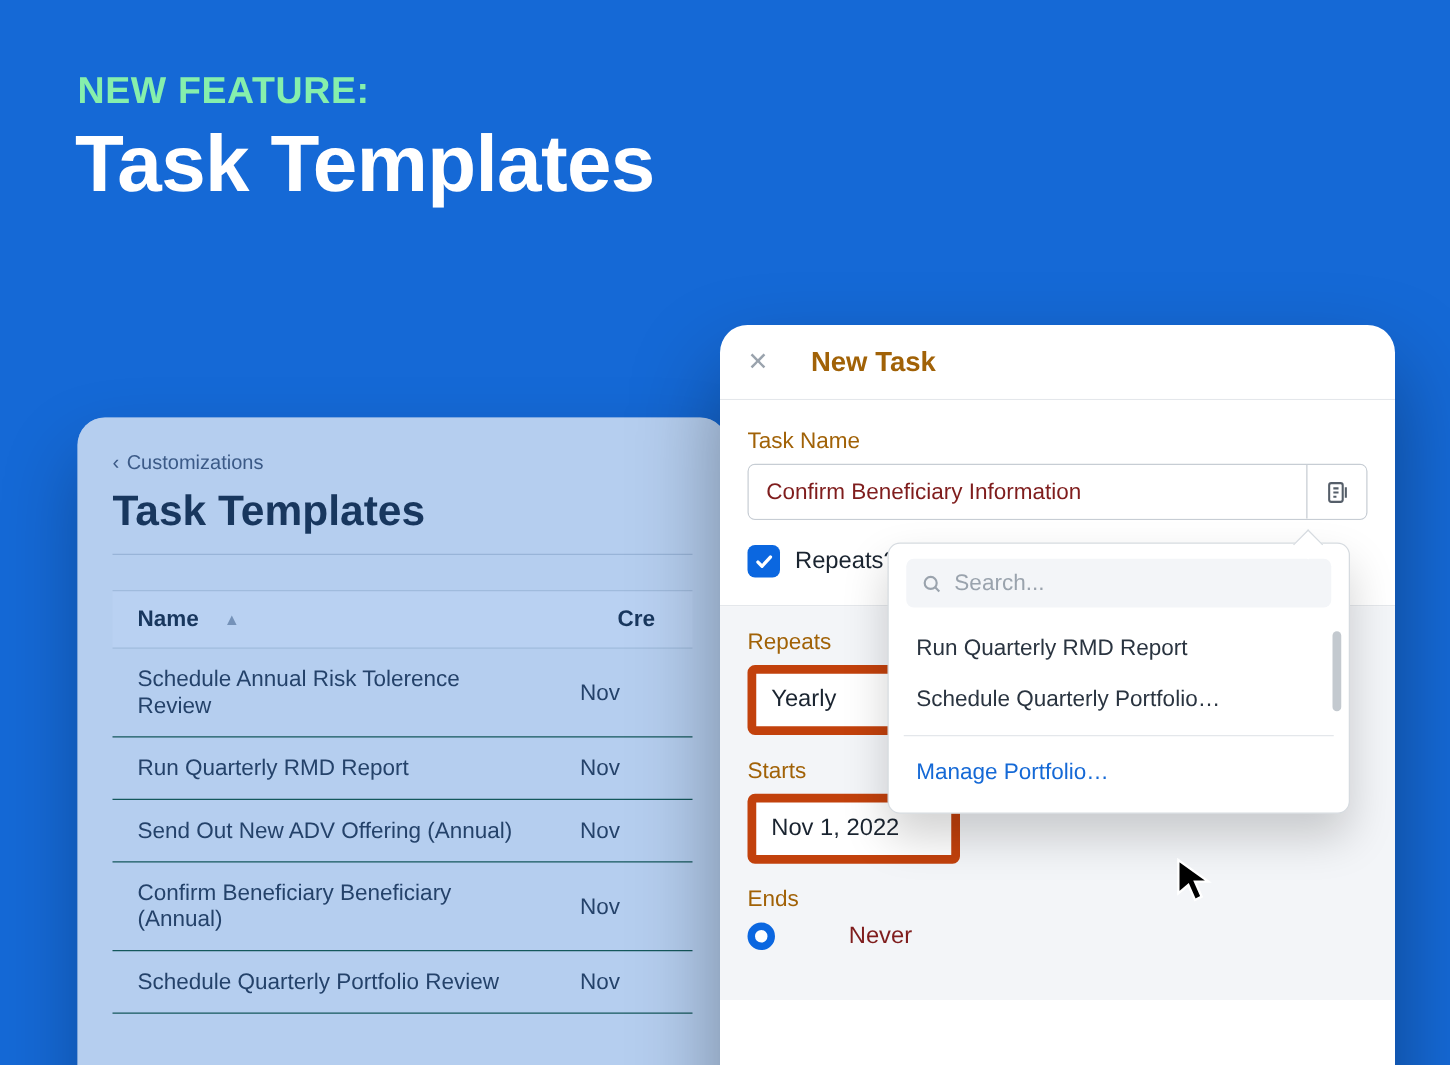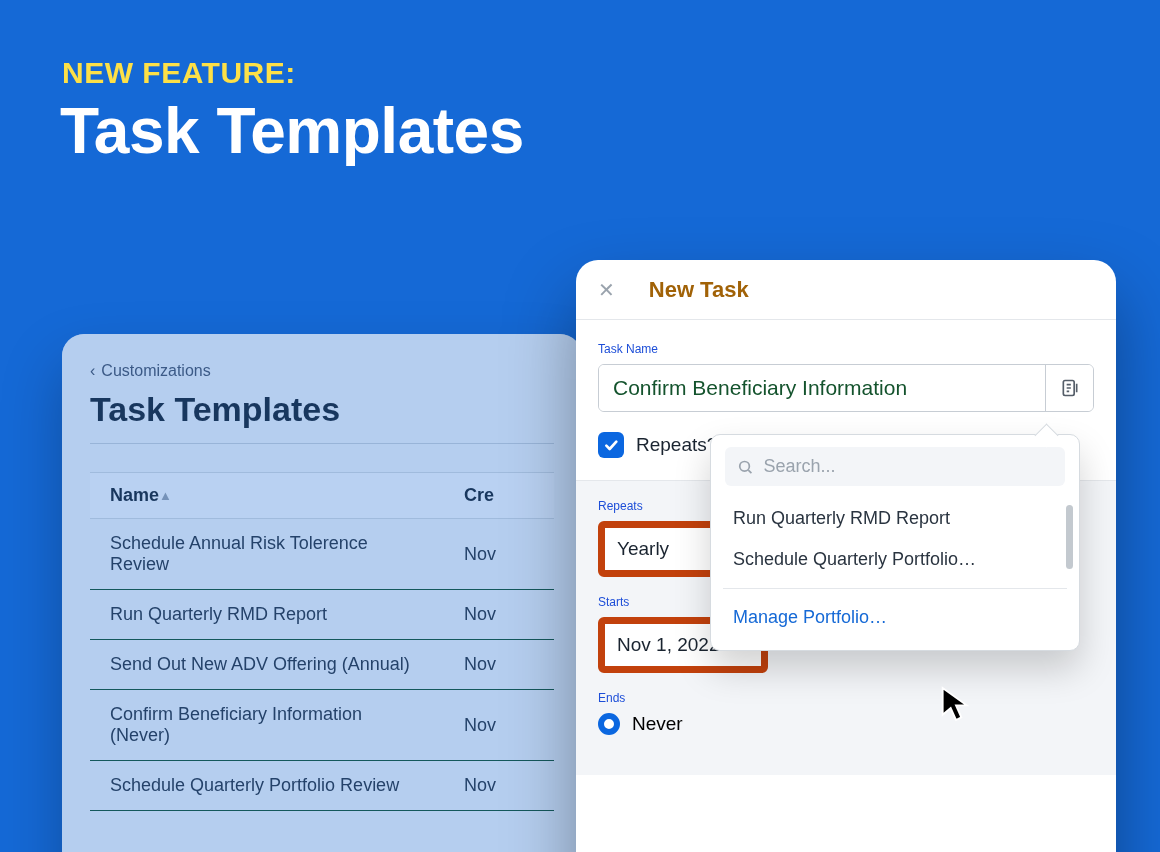--- a/index.html
+++ b/index.html
@@ -9,21 +9,21 @@
     background: #1569D6;
     font-family: -apple-system, BlinkMacSystemFont, "Segoe UI", Helvetica, Arial, sans-serif;
     overflow: hidden;
     position: relative;
   }
 
   .hero-kicker {
     position: absolute;
     left: 62px;
     top: 56px;
-    color: #fde047;
+    color: #86efac;
     font-size: 30px;
     font-weight: 800;
     letter-spacing: 0.5px;
   }
   .hero-title {
     position: absolute;
     left: 60px;
     top: 94px;
     color: #FFFFFF;
     font-size: 64px;
@@ -77,22 +77,22 @@
   .thead {
     display: flex;
     align-items: center;
     background: #F9FAFC;
     border-top: 1px solid #D6DBE0;
     border-bottom: 1px solid #D6DBE0;
     font-weight: 700;
     color: #1A2430;
     font-size: 18px;
   }
-  .thead .col-name { flex: 1; padding: 12px 20px; display: flex; align-items:center; gap:0;}
-  .thead .col-created { width: 90px; padding: 12px 0; }
+  .thead .col-name { flex: 1; padding: 12px 20px; display: flex; align-items:center; gap:20px;}
+  .thead .col-created { width: 90px; padding: 12px 0; text-align: center; }
   .sort-indicator { color: #9AA3AD; font-size: 13px; }
 
   .trow {
     display: flex;
     align-items: center;
     border-bottom: 1px solid #14532d;
     font-size: 18px;
     color: #2A3440;
   }
   .trow .col-name { flex: 1; padding: 14px 20px; }
@@ -127,35 +127,35 @@
     cursor: pointer;
   }
   .modal-title {
     font-size: 22px;
     font-weight: 800;
     color: #a16207;
   }
   .modal-body { padding: 22px 22px 0 22px; }
 
   .field-label {
-    font-size: 12px;
-    color: #1d4ed8;
+    font-size: 18px;
+    color: #a16207;
     margin-bottom: 8px;
   }
   .input-wrap {
     display: flex;
     border: 1px solid #C7CDD4;
     border-radius: 6px;
     overflow: hidden;
   }
   .text-input {
     flex: 1;
     padding: 11px 14px;
-    font-size: 21px;
-    color: #14532d;
+    font-size: 18px;
+    color: #7f1d1d;
     outline: none; border: none;
   }
   .icon-btn {
     width: 48px;
     border-left: 1px solid #C7CDD4;
     display: flex;
     align-items: center;
     justify-content: center;
     color: #555E69;
     cursor: pointer;
@@ -192,21 +192,21 @@
     padding: 10px 12px;
     font-size: 19px;
     color: #1A2430;
   }
   .radio-row { display:flex; align-items:center; gap:12px; margin-top:8px;}
   .radio-outer {
     width: 22px; height:22px; border-radius:50%;
     border: 6px solid #0B67E0;
     background: #fff;
   }
-  .radio-label { font-size:19px; color:#000000; }
+  .radio-label { font-size:19px; color:#7f1d1d;margin-left:47px; }
 
   
   .popover {
     position: absolute;
     top: 434px; 
     left: 710px;
     width: 370px;
     background:#FFFFFF;
     border: 1px solid #D6DBE0;
     border-radius: 10px;
@@ -296,21 +296,21 @@
     </div>
     <div class="trow">
       <div class="col-name">Run Quarterly RMD Report</div>
       <div class="col-created">Nov</div>
     </div>
     <div class="trow">
       <div class="col-name">Send Out New ADV Offering (Annual)</div>
       <div class="col-created">Nov</div>
     </div>
     <div class="trow">
-      <div class="col-name">Confirm Beneficiary Information (Never)</div>
+      <div class="col-name">Confirm Beneficiary Beneficiary (Annual)</div>
       <div class="col-created">Nov</div>
     </div>
     <div class="trow">
       <div class="col-name">Schedule Quarterly Portfolio Review</div>
       <div class="col-created">Nov</div>
     </div>
   </div>
 </div>
 
 <div class="panel-newtask">

